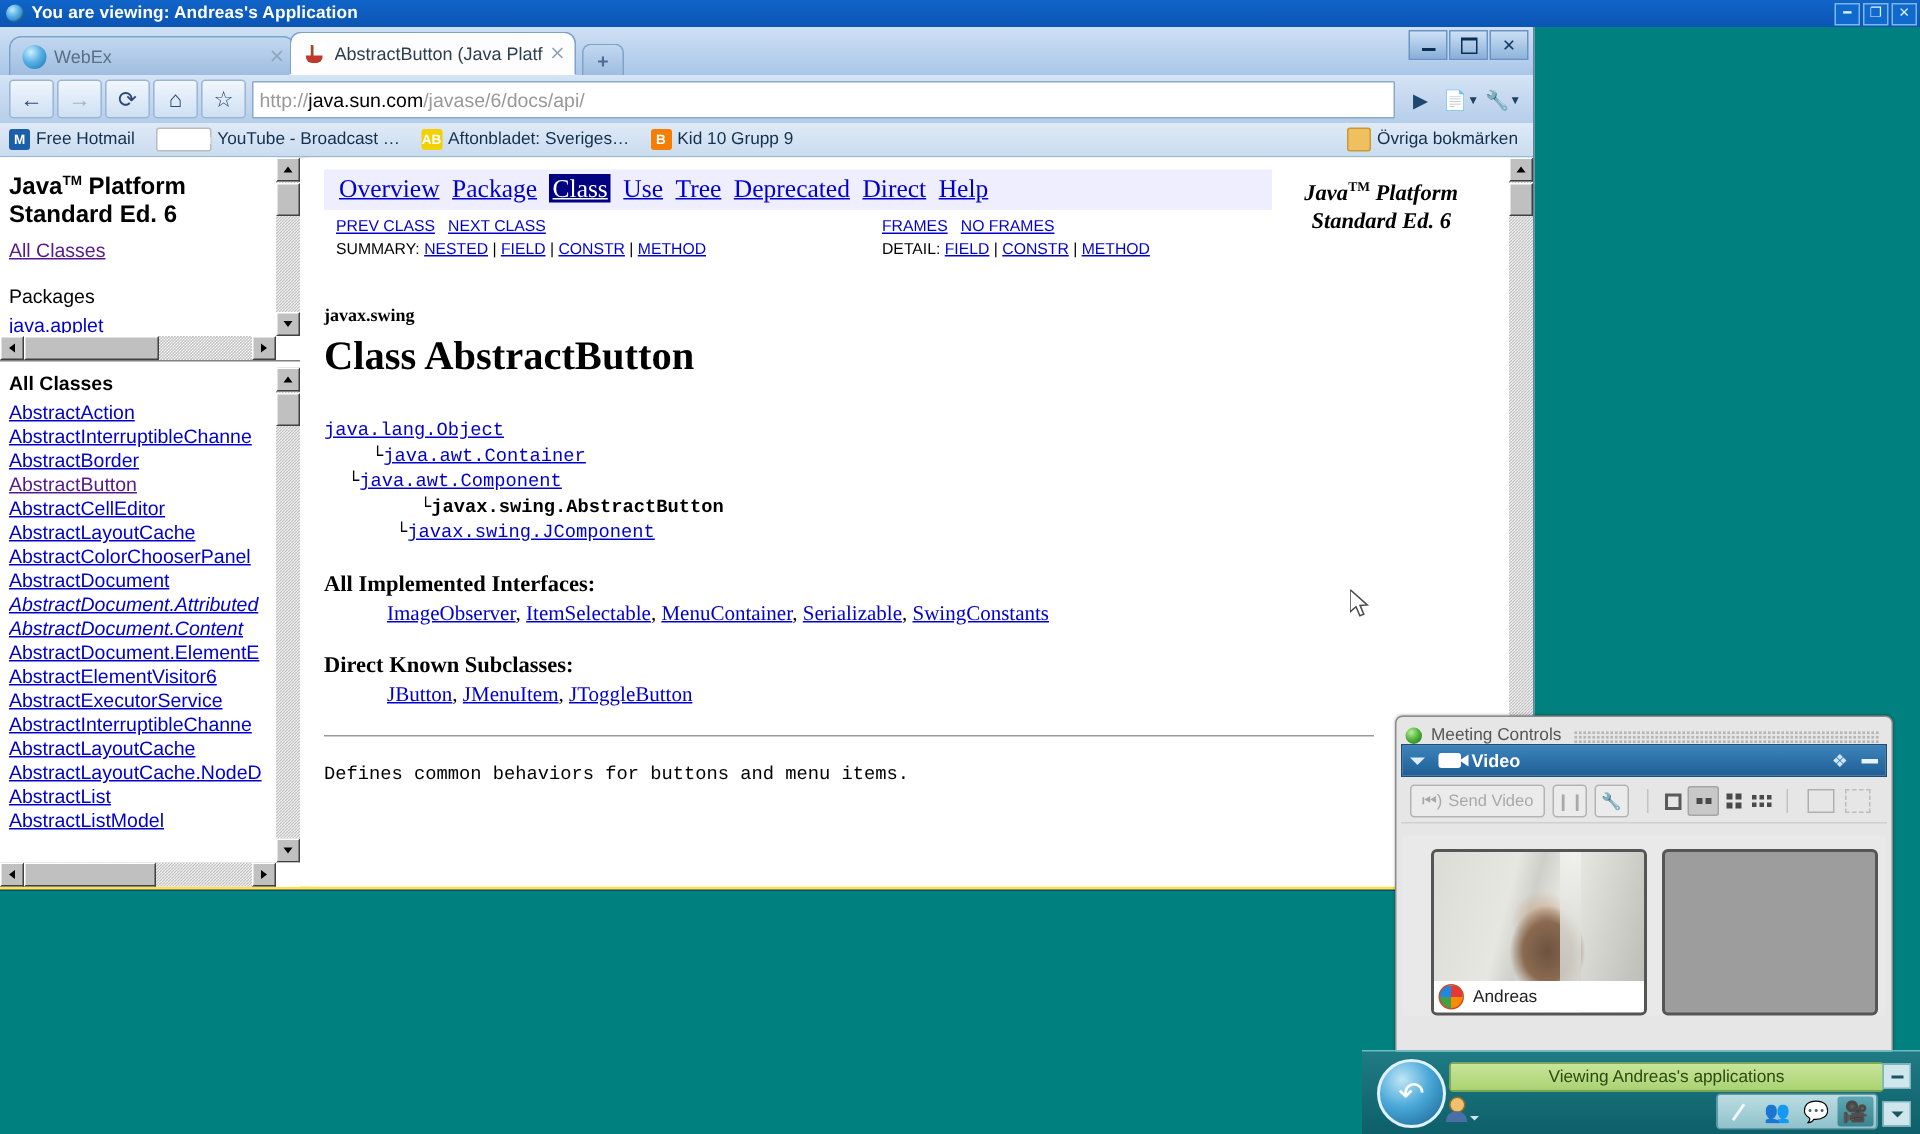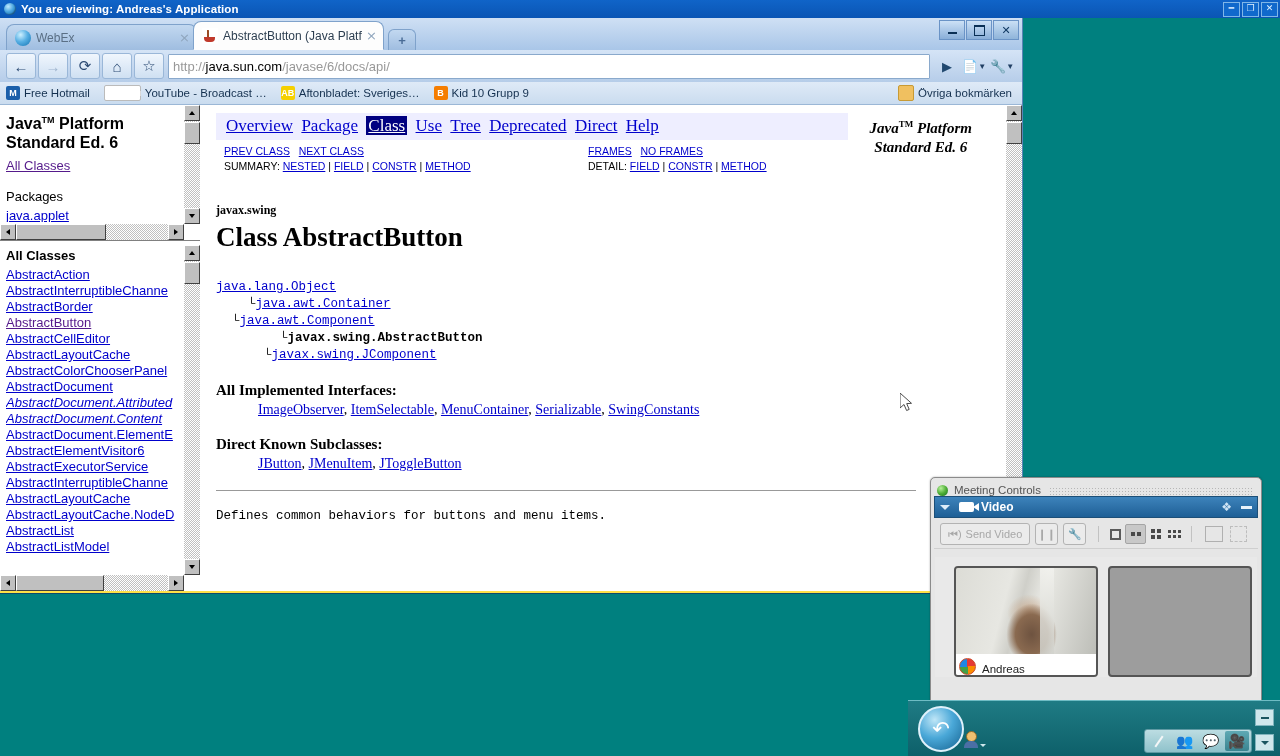--- a/index.html
+++ b/index.html
@@ -286,21 +286,21 @@
   .vcell.empty{background:#9d9d9d;}
   .vimg{position:absolute;inset:0;
     background:
       radial-gradient(ellipse 36px 44px at 54% 62%, #6e5340 0%, #8a6a50 45%, rgba(138,106,80,0) 70%),
       radial-gradient(ellipse 30px 26px at 52% 42%, #c7a98d 0%, rgba(199,169,141,0) 72%),
       linear-gradient(105deg,#dcdcd6 0%,#e7e7e2 34%,#cfcfc9 44%,#e9e9e4 56%,#b9bab4 100%);
   }
   .vimg:after{content:"";position:absolute;left:60%;top:0;width:14px;height:100%;
     background:linear-gradient(#f2f2ee,#c9cac4);opacity:.85;}
   .vlabel{position:absolute;left:0;right:0;bottom:0;height:21px;background:#fff;
-    display:flex;align-items:flex-end;padding-left:3px;}
+    display:flex;align-items:center;padding-left:3px;}
   .vlabel .dot{width:15px;height:15px;border-radius:50%;margin-right:6px;
     background:conic-gradient(#e53935 0 25%,#fb8c00 0 50%,#43a047 0 75%,#1e88e5 0 100%);
     border:1px solid #c94b2a;}
   .vlabel .nm{font-size:11.5px;color:#222;}
 
   
   .mc-strip{
     position:absolute;left:908px;top:700px;width:372px;height:56px;
     background:linear-gradient(#1f7b84,#0d5f69);border-top:1px solid #6fbcc4;
   }
@@ -664,20 +664,21 @@
           <span class="dot"></span>
           <span class="nm">Andreas</span>
         </div>
       </div>
       <div class="vcell empty"></div>
     </div>
   </div>
 
   <div class="mc-strip">
     <div class="circle">↶</div>
+    <div class="statusbar">Viewing Andreas's applications</div>
     <div class="strip-min">
         <i></i>
       </div>
     <div class="strip-dd">
         <i></i>
       </div>
     <div class="strip-user">
       <span style="display:flex;flex-direction:column;align-items:center">
         <span class="head"></span>
           <span class="body"></span>

